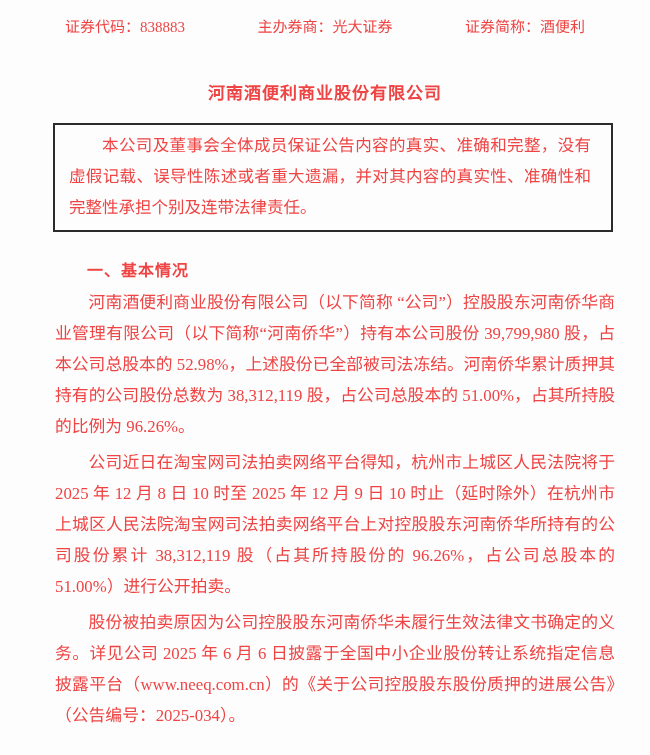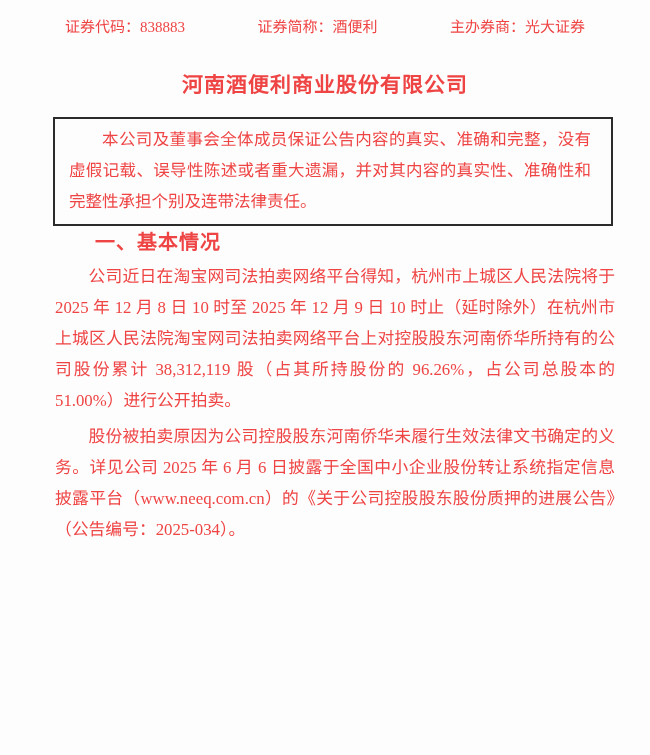--- a/index.html
+++ b/index.html
@@ -23,23 +23,23 @@
     display: flex;
     justify-content: space-between;
     margin: 0 65px;
     font-size: 15px;
     line-height: 22px;
     white-space: nowrap;
   }
   .sec-header .pair { display: inline-block; }
   
   .doc-title {
-    margin-top: 30px;
+    margin-top: 41px;
     text-align: center;
-    font-size: 21px;
+    font-size: 17px;
     font-weight: bold;
     letter-spacing: 1px;
   }
   .doc-subtitle {
     margin-top: 21px;
     text-align: center;
     font-size: 18px;
     font-weight: bold;
     letter-spacing: 0.5px;
   }
@@ -56,21 +56,22 @@
     font-size: 16.5px;
     line-height: 31px;
     text-indent: 2em;
     text-align: justify;
   }
   
   .doc-body {
     margin: 0 35px 0 55px;
   }
   .section-heading {
-    font-size: 20px;
+    margin-top: 25px;
+    font-size: 16px;
     font-weight: bold;
     text-indent: 2em;
     letter-spacing: 1px;
   }
   .paragraph {
     margin: 5px 0 0 0;
     font-size: 16.8px;
     line-height: 31px;
     text-indent: 2em;
     text-align: justify;
@@ -81,33 +82,34 @@
 </head>
 <body>
 
 <div class="page">
 
   <div class="sec-header">
     <span class="pair">
       <span>证券代码：</span><span>838883</span>
     </span>
     <span class="pair">
-      <span>证券简称：</span><span>酒便利</span>
+      <span>主办券商：</span><span>光大证券</span>
     </span>
     <span class="pair">
-      <span>主办券商：</span><span>光大证券</span>
+      <span>证券简称：</span><span>酒便利</span>
     </span>
   </div>
 
   <div class="doc-title">河南酒便利商业股份有限公司</div>
 
 
   <div class="disclaimer-box">
     <p class="disclaimer-text">本公司及董事会全体成员保证公告内容的真实、准确和完整，没有虚假记载、误导性陈述或者重大遗漏，并对其内容的真实性、准确性和完整性承担个别及连带法律责任。</p>
   </div>
 
   <div class="doc-body">
     <div class="section-heading">一、基本情况</div>
+    <p class="paragraph">河南酒便利商业股份有限公司（以下简称 “公司”）控股股东河南侨华商业管理有限公司（以下简称“河南侨华”）持有本公司股份 39,799,980 股，占本公司总股本的 52.98%，上述股份已全部被司法冻结。河南侨华累计质押其持有的公司股份总数为 38,312,119 股，占公司总股本的 51.00%，占其所持股的比例为 96.26%。</p>
     <p class="paragraph">公司近日在淘宝网司法拍卖网络平台得知，杭州市上城区人民法院将于 2025 年 12 月 8 日 10 时至 2025 年 12 月 9 日 10 时止（延时除外）在杭州市上城区人民法院淘宝网司法拍卖网络平台上对控股股东河南侨华所持有的公司股份累计 38,312,119 股（占其所持股份的 96.26%，占公司总股本的 51.00%）进行公开拍卖。</p>
     <p class="paragraph">股份被拍卖原因为公司控股股东河南侨华未履行生效法律文书确定的义务。详见公司 2025 年 6 月 6 日披露于全国中小企业股份转让系统指定信息披露平台（www.neeq.com.cn）的《关于公司控股股东股份质押的进展公告》（公告编号：2025-034）。</p>
   </div>
 
 </div>
 
 </body></html>

